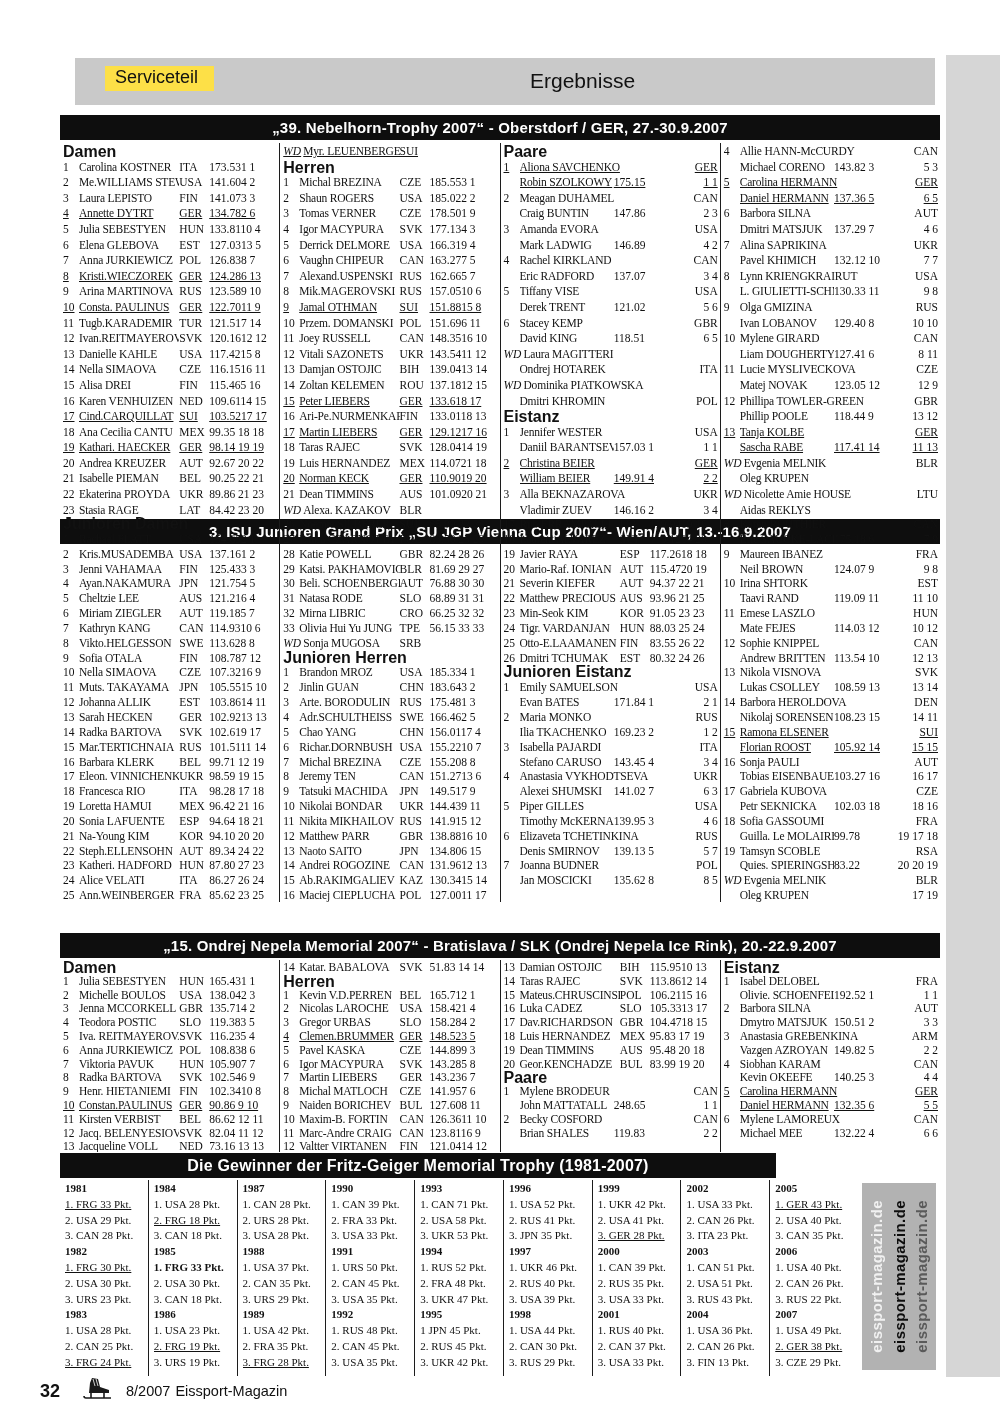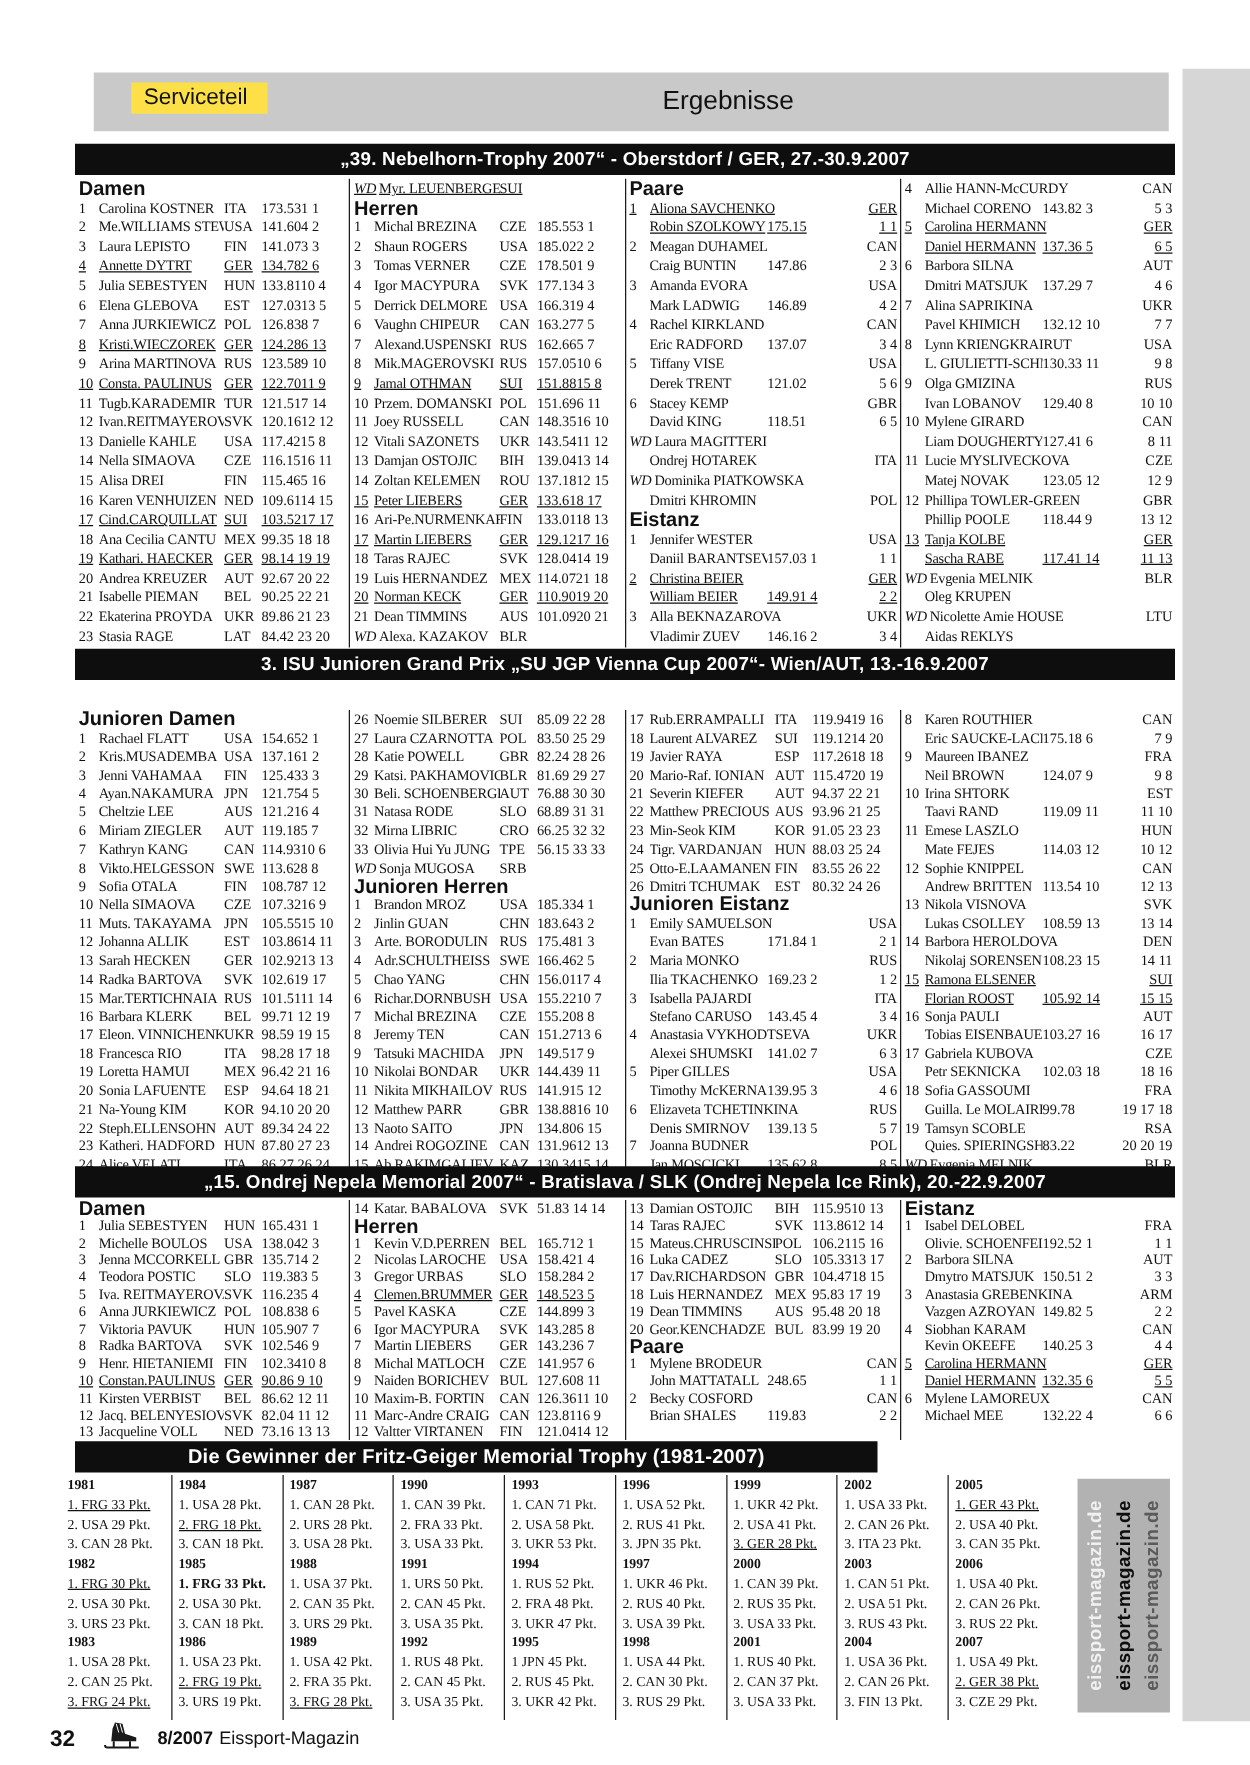--- a/index.html
+++ b/index.html
@@ -9,62 +9,62 @@
   
   .masthead{position:absolute;left:75px;top:58px;width:860px;height:47px;background:#c9c9c9;}
   .serviceteil{position:absolute;left:30px;top:8px;background:#fde047;padding:1px 16px 3px 10px;
                font-family:"Liberation Sans",sans-serif;font-size:18px;}
   .ergebnisse{position:absolute;left:455px;top:11px;font-family:"Liberation Sans",sans-serif;font-size:21px;}
   
   .bar{position:absolute;left:60px;width:880px;height:25px;background:#0e0e0e;color:#fff;
        text-align:center;font-family:"Liberation Sans",sans-serif;font-weight:bold;
        font-size:15px;line-height:25px;letter-spacing:.2px;}
   #bar1{top:115px;} #bar2{top:519px;} #bar3{top:933px;}
-  #bar4{top:1153px;width:642px;font-size:16px;}
+  #bar4{top:1153px;width:716px;font-size:16px;}
   
   .cols{position:absolute;left:60px;width:880px;display:flex;align-items:stretch;}
-  #sec1{top:143px;height:375px;} #sec2{top:568px;height:386px;} #sec3{top:960px;height:192px;}
+  #sec1{top:143px;height:375px;} #sec2{top:516px;height:386px;} #sec3{top:960px;height:192px;}
   .col{flex:1 1 0;min-width:0;padding:1px 2px 0 3px;overflow:hidden;}
   .col + .col{border-left:1px solid #1c1c1c;}
   #sec1 .col{font-size:11.5px;line-height:15.6px;}
   #sec2 .col{font-size:11.5px;line-height:14.85px;}
   #sec3 .col{font-size:11.5px;line-height:13.8px;}
   .ch{font-family:"Liberation Sans",sans-serif;font-weight:bold;font-size:16px;}
   .line{display:flex;white-space:nowrap;}
   .rk{flex:0 0 16px;}
   .rk.wd{font-style:italic;flex-basis:20px;}
   .nm{flex:1 1 auto;overflow:hidden;letter-spacing:-.2px;}
   .ct{flex:0 0 30px;}
   .tl{flex:0 0 68px;}
   .ctr{flex:0 0 34px;text-align:right;}
   .sc{flex:0 0 50px;}
   .pl{flex:0 0 54px;text-align:right;}
   .u span{text-decoration:underline;}
   
-  .trophy{position:absolute;left:49px;top:1180px;width:798px;height:196px;display:flex;
+  .trophy{position:absolute;left:60px;top:1180px;width:798px;height:196px;display:flex;
           font-size:11px;line-height:15.8px;}
   .tcol{flex:1 1 0;min-width:0;padding:1px 2px 0 5px;overflow:hidden;}
   .tcol + .tcol{border-left:1px solid #1c1c1c;}
   .ty{font-weight:bold;}
   .ty.plain{font-weight:bold;}
   .trow{white-space:nowrap;overflow:hidden;}
   .trow.u{text-decoration:underline;}
   .trow.b{font-weight:bold;}
   
   .banner{position:absolute;left:862px;top:1183px;width:74px;height:187px;background:#b2b2b2;
           display:flex;justify-content:space-evenly;align-items:center;}
   .btxt{writing-mode:vertical-rl;transform:rotate(180deg);
         font-family:"Liberation Sans",sans-serif;font-weight:bold;font-size:15px;letter-spacing:.4px;}
   .b1{color:#f1f1f1;} .b2{color:#0d0d0d;} .b3{color:#5a5a5a;}
   
   .footer{position:absolute;left:40px;top:1376px;height:30px;display:flex;align-items:center;
           font-family:"Liberation Sans",sans-serif;}
   .pagenum{font-weight:bold;font-size:18px;}
   .skate{margin:0 10px 0 22px;}
-  .issue{font-weight:bold;font-size:14.5px;margin-right:5px;}
+  .issue{font-weight:normal;font-size:14.5px;margin-right:5px;}
   .mag{font-size:14.5px;}
 </style>
 </head>
 <body>
 
 <div class="edge-strip"></div>
 
 <div class="masthead">
   <div class="serviceteil">Serviceteil</div>
   <div class="ergebnisse">Ergebnisse</div>

